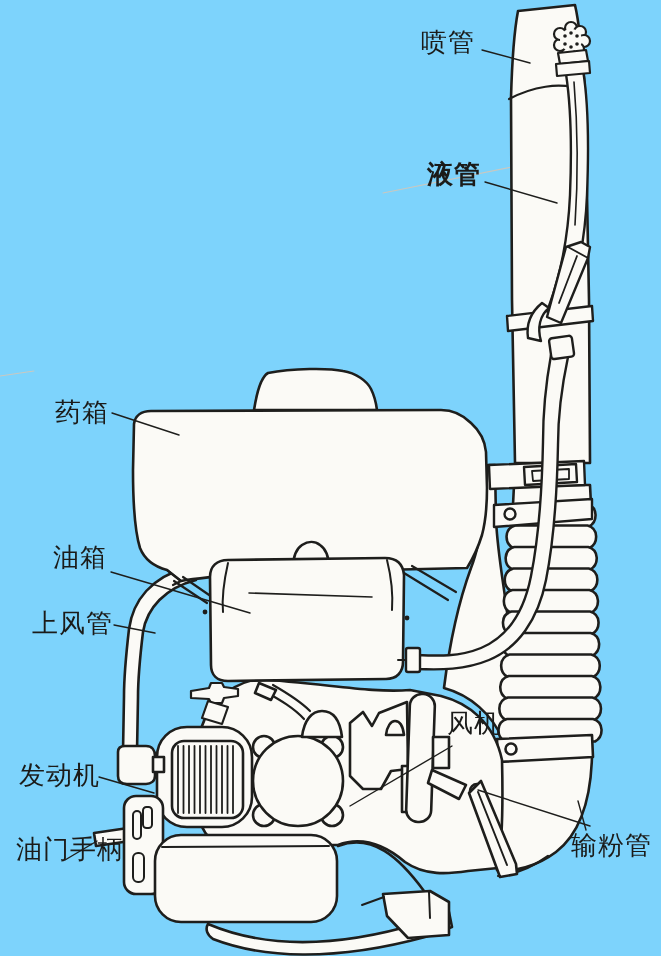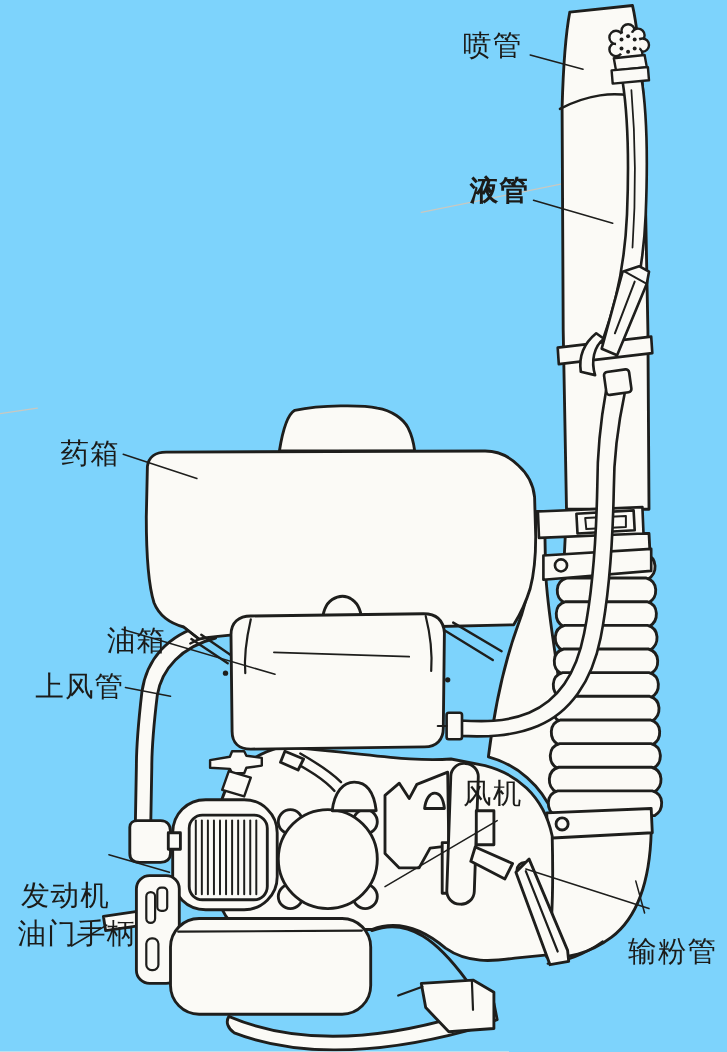--- a/index.html
+++ b/index.html
@@ -229,20 +229,20 @@
           <polyline points="590,826 478,790" fill="none" stroke="#1e1e1c" stroke-width="1.4"></polyline>
           <polyline points="586,830 578,801" fill="none" stroke="#1e1e1c" stroke-width="1.4"></polyline>
         </g>
   </g>
 </svg>
 
 <div>
       <div class="part-label" style="left: 421px; top: 29px;">喷管</div>
       <div class="part-label" style="left: 427px; top: 161px; font-weight: bold;">液管</div>
       <div class="part-label" style="left: 55px; top: 399px; font-family: Liberation Serif, serif;">药箱</div>
-      <div class="part-label" style="left: 53px; top: 570px; margin-left: 44px;">油箱</div>
-      <div class="part-label" style="left: 32px; top: 612px;">上风管</div>
-      <div class="part-label" style="left: 19px; top: 762px; margin-top: 40px;">发动机</div>
+      <div class="part-label" style="left: 53px; top: 544px;">油箱</div>
+      <div class="part-label" style="left: 32px; top: 612px; font-family: Liberation Mono, monospace;">上风管</div>
+      <div class="part-label" style="left: 19px; top: 762px;">发动机</div>
       <div class="part-label" style="left: 4px; top: 836px; margin-left: 12px;">油门手柄</div>
-      <div class="part-label" style="left: 421px; top: 710px; font-family: Liberation Mono, monospace;">风机</div>
-      <div class="part-label" style="left: 571px; top: 853px;">输粉管</div>
+      <div class="part-label" style="left: 447px; top: 710px;">风机</div>
+      <div class="part-label" style="left: 571px; top: 832px;">输粉管</div>
     </div>
 </div>
 
 </body></html>

